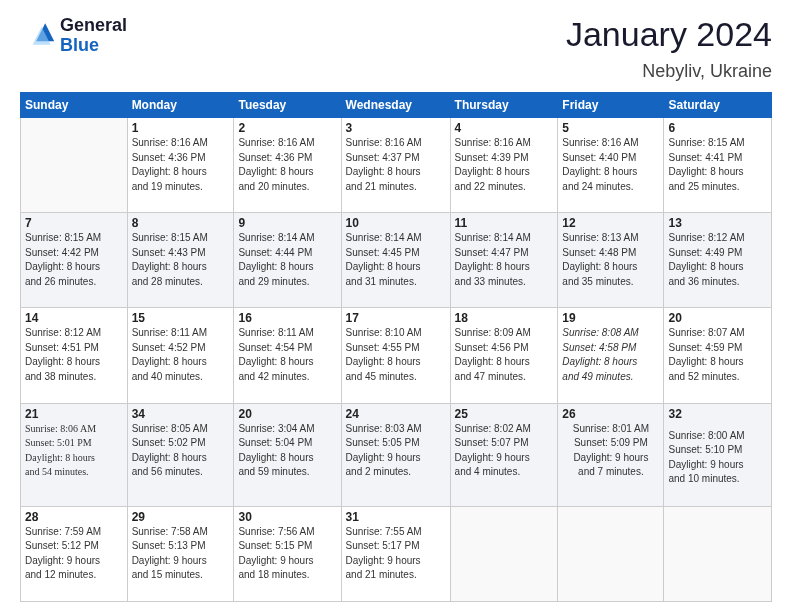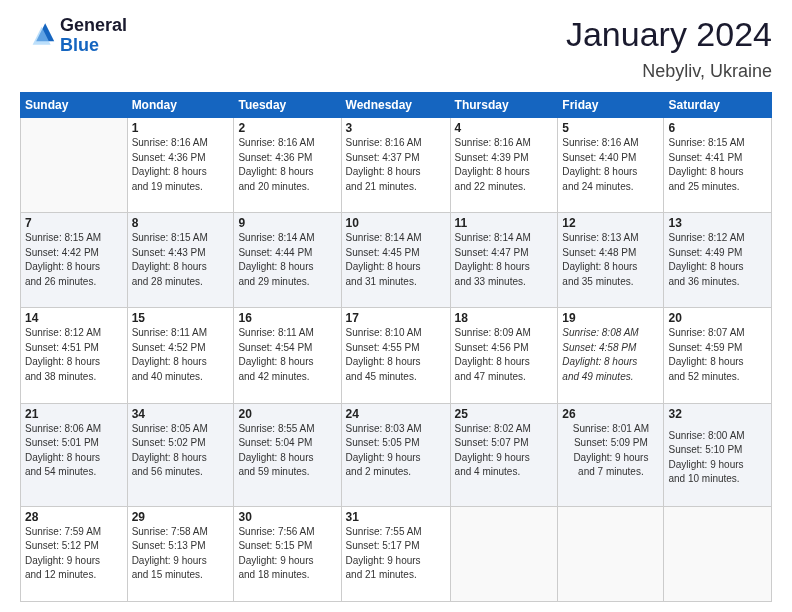--- a/index.html
+++ b/index.html
@@ -273,35 +273,35 @@
             <span class="day-number">20</span>
             <div class="day-info" style="white-space: pre-line;">Sunrise: 8:07 AM
 Sunset: 4:59 PM
 Daylight: 8 hours
 and 52 minutes.</div>
           </td>
         </tr>
         <tr class="row-shaded">
           <td>
             <span class="day-number">21</span>
-            <div class="day-info" style="white-space: pre-line;">Sunrise: 8:06 AM
+            <div class="day-info" style="white-space: pre-line; font-family: Liberation Serif, serif;">Sunrise: 8:06 AM
 Sunset: 5:01 PM
 Daylight: 8 hours
 and 54 minutes.</div>
           </td>
           <td>
             <span class="day-number">34</span>
             <div class="day-info" style="white-space: pre-line;">Sunrise: 8:05 AM
 Sunset: 5:02 PM
 Daylight: 8 hours
 and 56 minutes.</div>
           </td>
           <td>
             <span class="day-number">20</span>
-            <div class="day-info" style="white-space: pre-line;">Sunrise: 8:55 AM
+            <div class="day-info" style="white-space: pre-line;">Sunrise: 3:04 AM
 Sunset: 5:04 PM
 Daylight: 8 hours
 and 59 minutes.</div>
           </td>
           <td>
             <span class="day-number">24</span>
             <div class="day-info" style="white-space: pre-line;">Sunrise: 8:03 AM
 Sunset: 5:05 PM
 Daylight: 9 hours
 and 2 minutes.</div>

